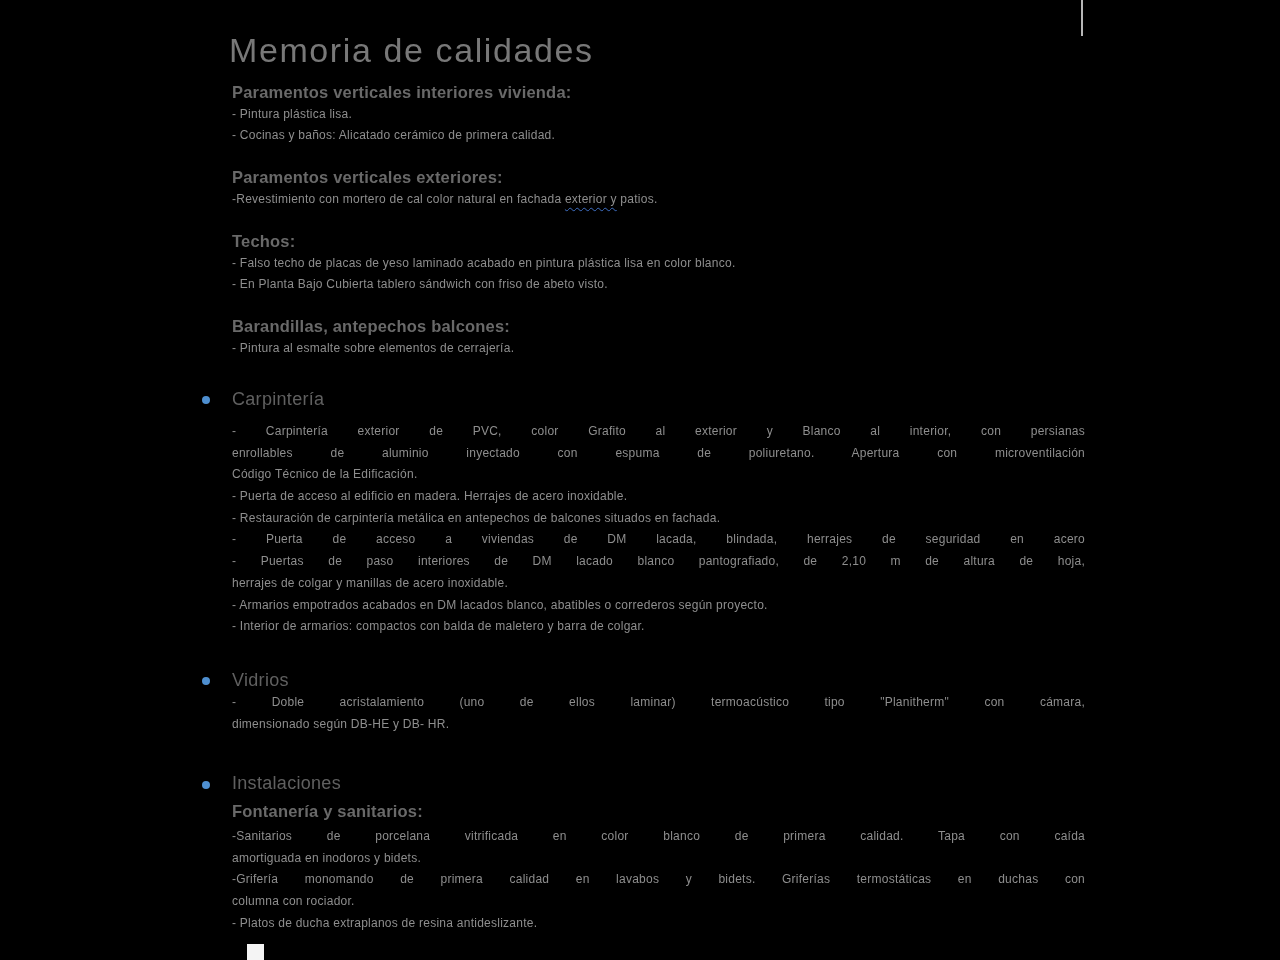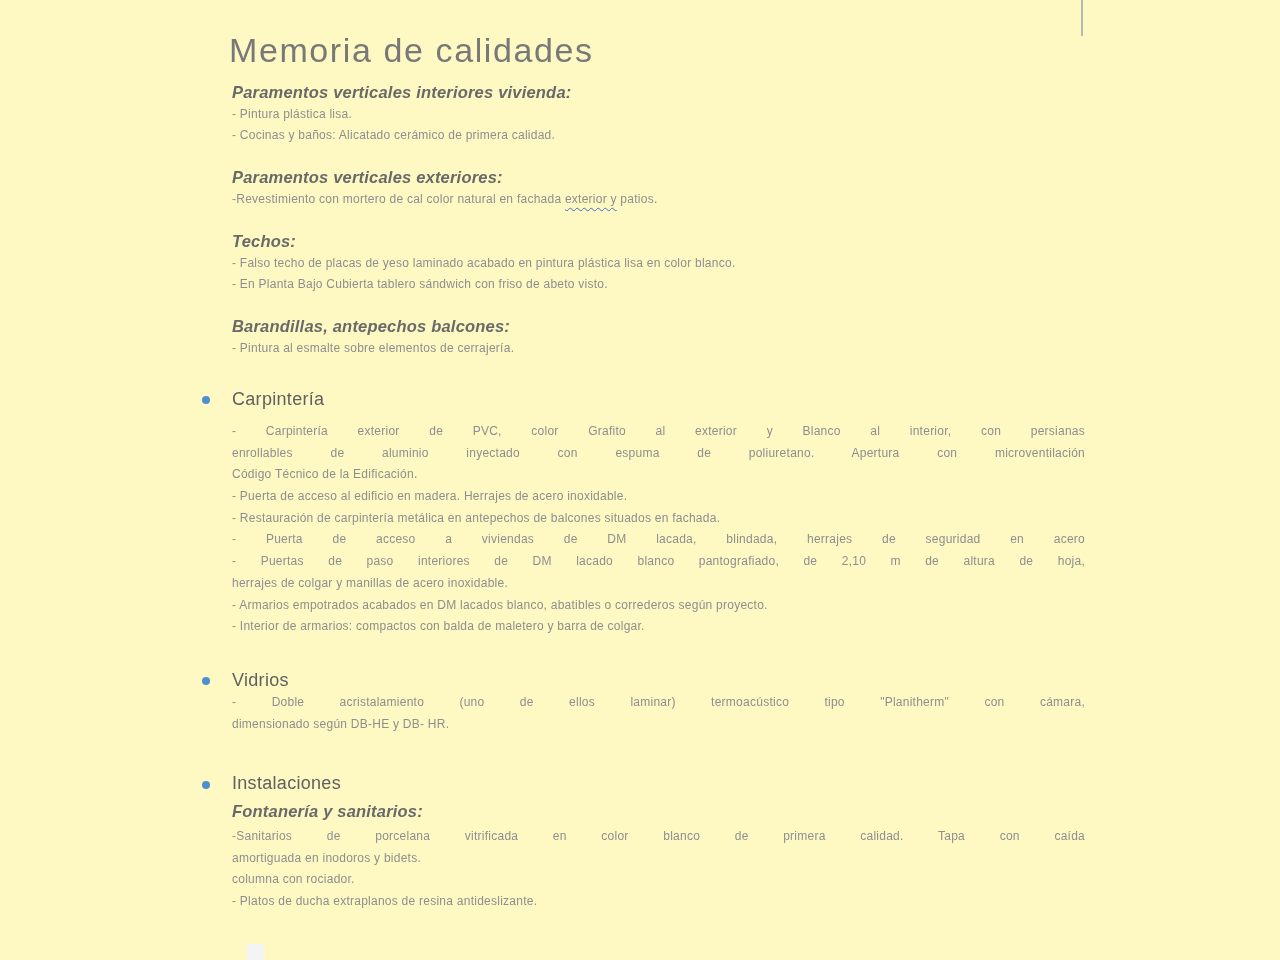--- a/index.html
+++ b/index.html
@@ -1,25 +1,25 @@
 <!DOCTYPE html>
 <html><head>
 <meta charset="utf-8">
 <style>
   html,body{margin:0;padding:0;background:#ffffff;width:1280px;height:960px;overflow:hidden;}
-  .page{position:relative;width:1280px;height:960px;background:#fef9c3;
+  .page{position:relative;width:1280px;height:960px;background:#000000;
         font-family:"Liberation Sans",sans-serif;color:#8e8e8e;}
   .abs{position:absolute;left:232px;width:853px;}
   .doc-title{position:absolute;left:229px;top:8px;font-size:34px;color:#787878;
              letter-spacing:1.6px;font-weight:normal;}
   .ln{height:21.7px;line-height:21.7px;font-size:12px;letter-spacing:0.25px;
       white-space:nowrap;color:#8e8e8e;}
   .jf{text-align:justify;text-align-last:justify;}
   .subhead{height:21.7px;line-height:21.7px;font-size:16.5px;font-weight:bold;
-           color:#696969;letter-spacing:0.2px;font-style:italic;}
+           color:#696969;letter-spacing:0.2px;}
   .sechead{font-size:18px;line-height:24px;font-weight:normal;color:#606060;letter-spacing:0.3px;}
   .bullet{position:absolute;width:8px;height:8px;border-radius:50%;}
   .wavy{text-decoration:underline;text-decoration-style:wavy;text-decoration-thickness:1px;
         text-underline-offset:4px;}
   .edge-line{position:absolute;left:1081px;top:0;width:2px;height:36px;background:#b7b7b7;}
   .smudge{position:absolute;left:247px;top:944px;width:17px;height:16px;background:#f4f4f4;}
 </style>
 </head>
 <body>
 
@@ -93,20 +93,21 @@
   <div class="abs sechead" style="top:771px">Instalaciones</div>
 
   <div class="abs subhead" style="top:801px">Fontanería y sanitarios:</div>
 
   <div class="abs" style="top:826px">
     <div>
         <div class="ln jf">-Sanitarios de porcelana vitrificada en color blanco de primera calidad. Tapa con caída</div>
         <div class="ln">amortiguada en inodoros y bidets.</div>
       </div>
     <div>
+        <div class="ln jf">-Grifería monomando de primera calidad en lavabos y bidets. Griferías termostáticas en duchas con</div>
         <div class="ln">columna con rociador.</div>
       </div>
     <div class="ln">- Platos de ducha extraplanos de resina antideslizante.</div>
   </div>
 
   <div class="smudge"></div>
 
 </div>
 
 </body></html>

